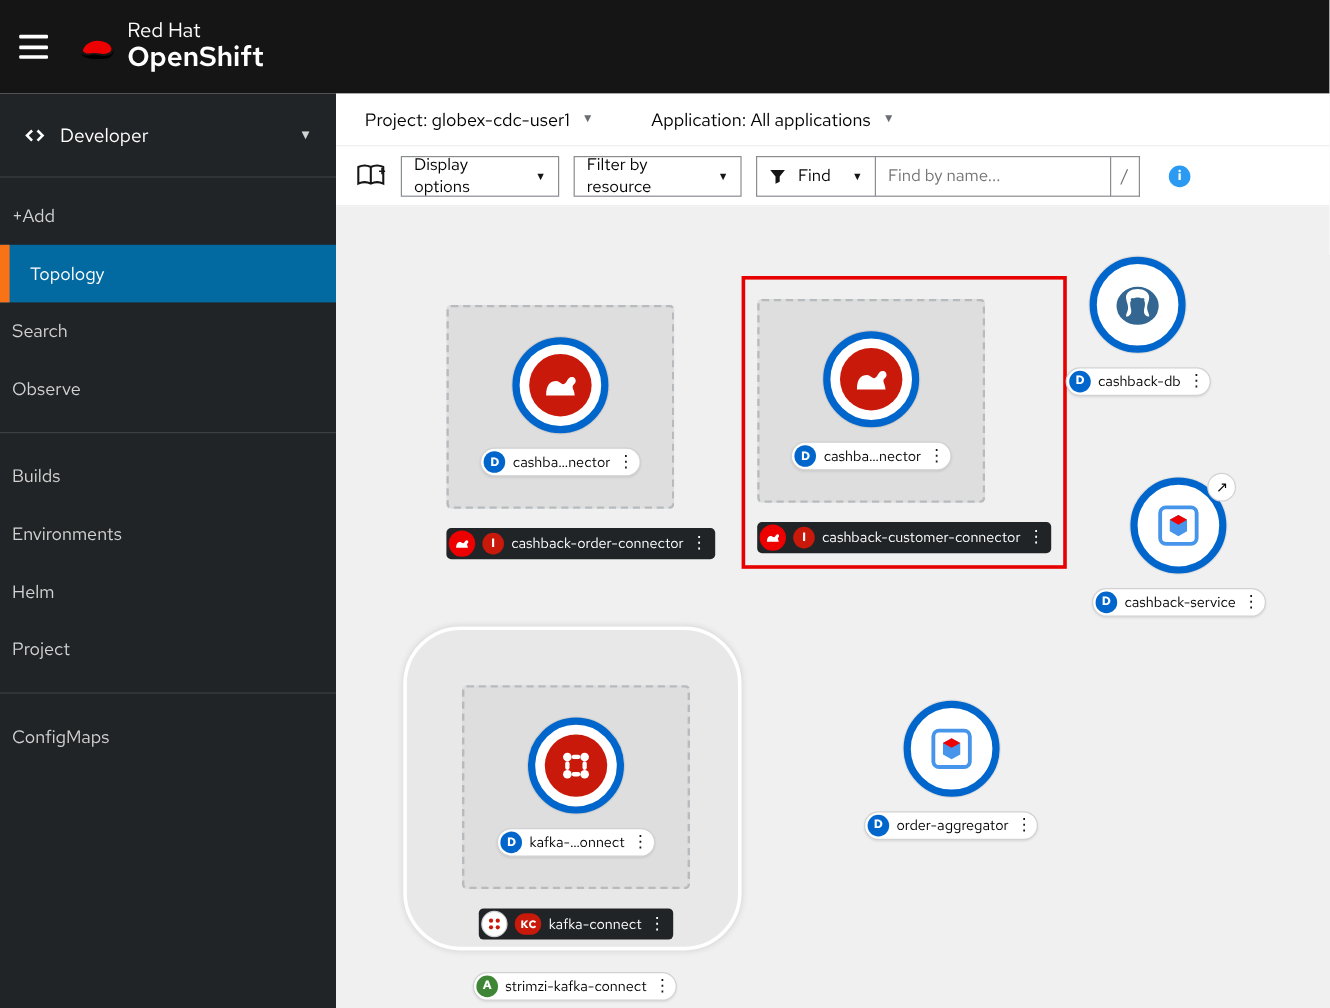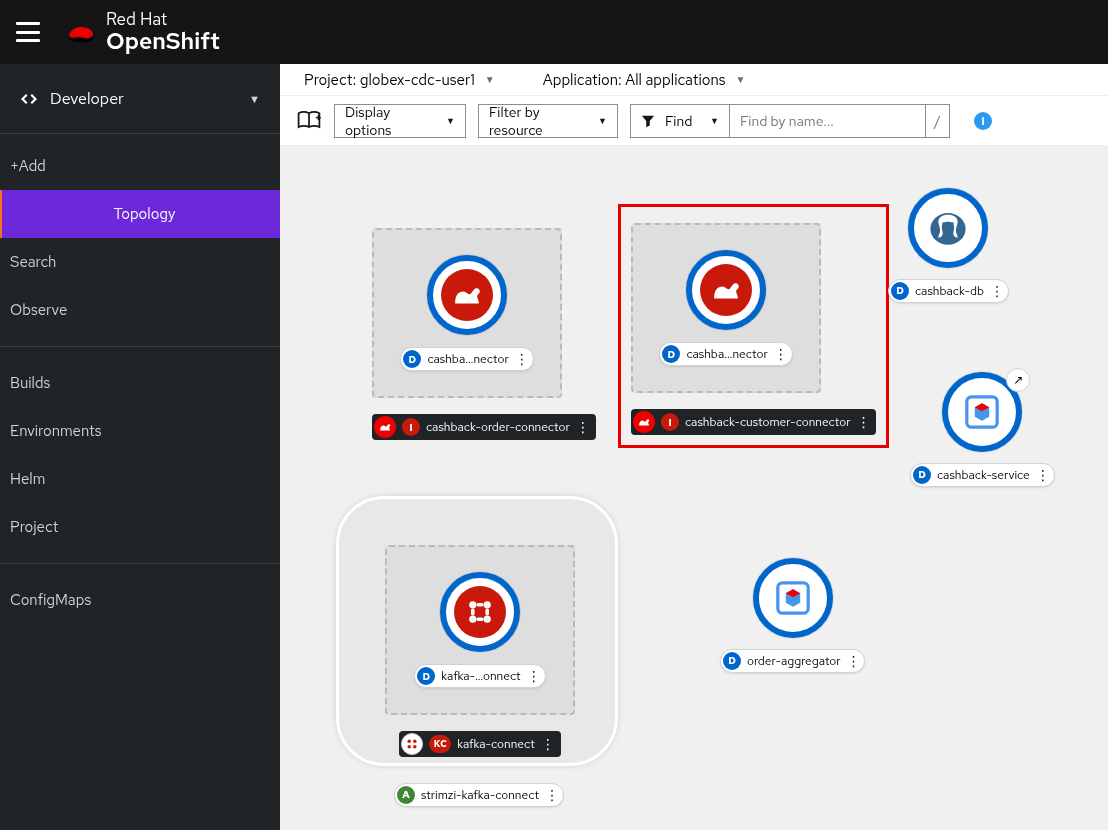--- a/index.html
+++ b/index.html
@@ -1,38 +1,38 @@
 <!DOCTYPE html>
 <html><head>
 <meta charset="utf-8">
 <style>
 * { margin: 0; padding: 0; box-sizing: border-box; font-family: "Red Hat Text", Arial, sans-serif; }
 body { width: 1108px; height: 840px; overflow: hidden; background: #fff; }
 
-.topbar { height: 64px; background: #151515; display: flex; align-items: center; padding: 0 16px; }
+.topbar { height: 78px; background: #151515; display: flex; align-items: center; padding: 0 16px; }
 .hamburger { width: 24px; height: 20px; display: flex; flex-direction: column; justify-content: space-between; cursor: pointer; margin-right: 24px; }
 .hamburger span { height: 3px; background: #fff; border-radius: 1px; }
 .brand { display: flex; align-items: center; color: #fff; }
 .hat { width: 34px; height: 24px; margin-right: 8px; }
 .brand-text { display: flex; flex-direction: column; line-height: 1.05; }
 .brand-text .t1 { font-size: 17px; font-weight: 400; }
 .brand-text .t2 { font-size: 23px; font-weight: 600; }
 
 .shell { display: flex; height: calc(840px - 74px); }
 .sidebar { width: 280px; background: #212427; color: #fff; display: flex; flex-direction: column; }
 .persp { height: 70px; display: flex; align-items: center; padding: 0 20px; font-size: 16px; border-bottom: 1px solid #3c3f42; }
 .persp .icon { margin-right: 12px; }
 .persp .chev { margin-left: auto; font-size: 11px; opacity: .8; }
 .nav-group { padding: 8px 0; }
 .nav-sep { border-top: 1px solid #3c3f42; margin: 4px 0; }
 .nav-item { height: 48px; display: flex; align-items: center; padding: 0 10px; font-size: 15px; cursor: pointer; color: #d2d2d2; }
-.nav-item.active { background: #6d28d9; color: #fff; border-left: 2px solid #f97316; padding-left: 17px; justify-content: center; }
+.nav-item.active { background: #0369a1; color: #fff; border-left: 8px solid #f97316; padding-left: 17px; }
 
 .main { flex: 1; display: flex; flex-direction: column; background: #fff; }
-.toolbar1 { height: 32px; display: flex; align-items: center; padding: 0 24px; gap: 48px; border-bottom: 1px solid #ededed; }
+.toolbar1 { height: 44px; display: flex; align-items: center; padding: 0 24px; gap: 48px; border-bottom: 1px solid #ededed; }
 .tb-item { display: flex; align-items: center; gap: 10px; font-size: 15px; cursor: pointer; }
 .tb-item .chev { font-size: 10px; color: #6a6e73; }
 .toolbar2 { height: 50px; display: flex; align-items: center; padding: 0 16px; gap: 12px; border-bottom: 1px solid #ededed; }
 .book { width: 26px; height: 24px; }
 .dd { height: 34px; border: 1px solid #8a8d90; background: #fff; display: flex; align-items: center; padding: 0 10px; font-size: 14px; gap: 10px; cursor: pointer; }
 .dd .chev { font-size: 9px; color: #151515; margin-left: auto; }
 .dd.display { width: 132px; }
 .dd.filter { width: 140px; }
 .dd.name { width: 100px; }
 .filtericon { width: 14px; height: 14px; }

